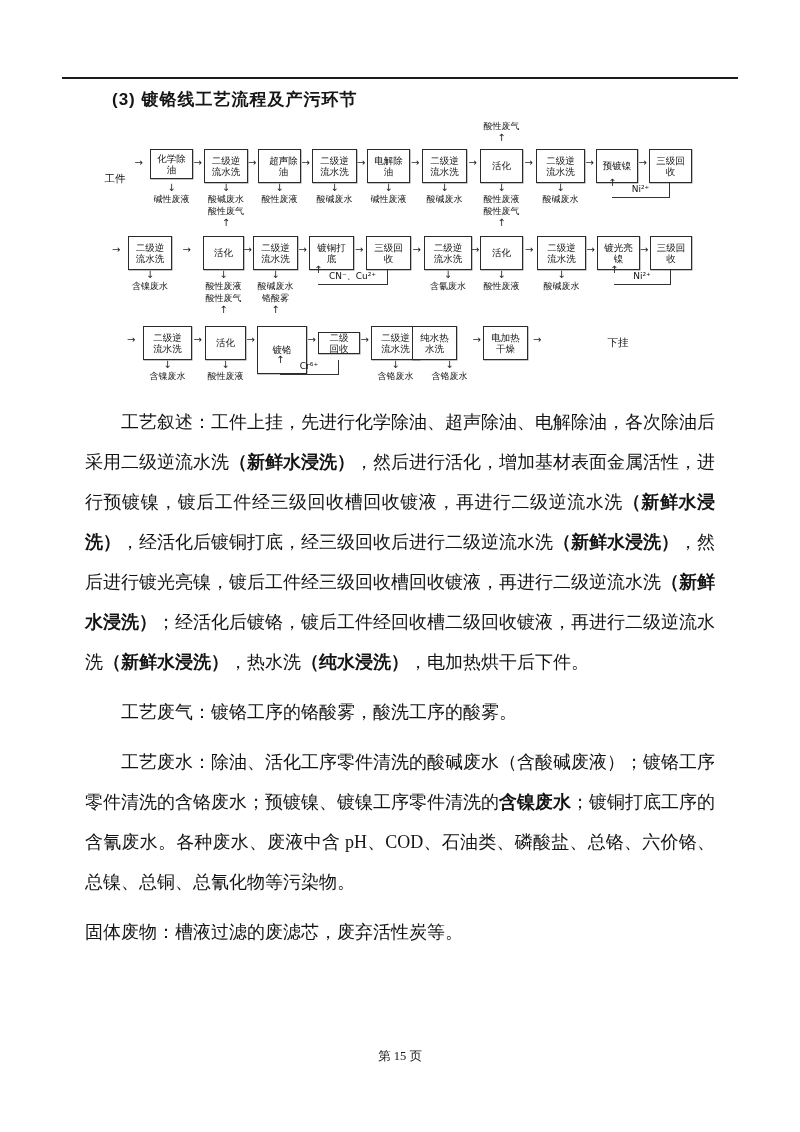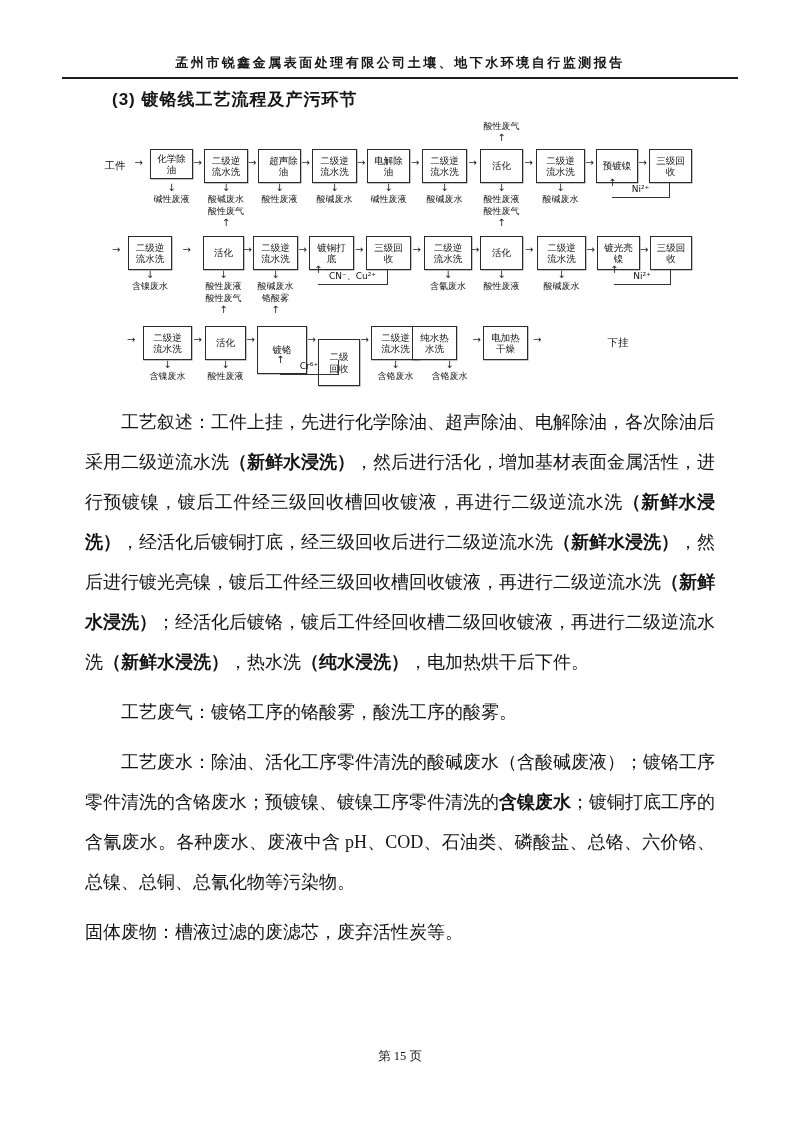--- a/index.html
+++ b/index.html
@@ -53,25 +53,24 @@
   .body-text p.indent{ text-indent:2em; }
   .body-text b{ font-weight:bold; }
   .footer{
     position:absolute; top:1048px; left:0; right:0; text-align:center; font-size:12.5px;
   }
 </style>
 </head>
 <body>
 
 <div class="page">
-  <div class="header-title">孟州市锐鑫金属表面处理有限公司土壤、地下水环境自行监测报告</div>
   <div class="header-rule"></div>
   <h2 class="section-heading">(3) 镀铬线工艺流程及产污环节</h2>
   <div id="flowchart" class="flowchart">
-      <div class="fc-text" style="left: 101px; top: 149px; width: 28px; height: 34px;">工件</div>
+      <div class="fc-text" style="left: 101px; top: 162px; width: 28px; height: 34px;">工件</div>
       <span class="fc-arrow" style="left: 134.5px; top: 158px;">→</span>
       <div class="fc-box" style="left: 150px; top: 149px; width: 43px; height: 30px;">化学除
 油</div>
       <span class="fc-arrow" style="left: 193.5px; top: 158px;">→</span>
       <div class="fc-under" style="left: 133.5px; top: 182px;">
         <span class="a">↓</span>
         <span>碱性废液</span>
       </div>
       <div class="fc-box" style="left: 204px; top: 149px; width: 44px; height: 34px;">二级逆
 流水洗</div>
@@ -210,21 +209,21 @@
         <span>含镍废水</span>
       </div>
       <div class="fc-box" style="left: 205px; top: 326px; width: 41px; height: 34px;">活化</div>
       <span class="fc-arrow" style="left: 246.5px; top: 335px;">→</span>
       <div class="fc-under" style="left: 187.5px; top: 359px;">
         <span class="a">↓</span>
         <span>酸性废液</span>
       </div>
       <div class="fc-box" style="left: 257px; top: 326px; width: 50px; height: 48px;">镀铬</div>
       <span class="fc-arrow" style="left: 307.5px; top: 335px;">→</span>
-      <div class="fc-box" style="left: 318px; top: 339px; width: 42px; height: 47px;">二级
+      <div class="fc-box" style="left: 318px; top: 332px; width: 42px; height: 22px;">二级
 回收</div>
       <span class="fc-arrow" style="left: 360.5px; top: 335px;">→</span>
       <div class="fc-box" style="left: 371px; top: 326px; width: 49px; height: 34px;">二级逆
 流水洗</div>
       <span class="fc-arrow" style="left: 418.5px; top: 335px;">→</span>
       <div class="fc-under" style="left: 357.5px; top: 359px;">
         <span class="a">↓</span>
         <span>含铬废水</span>
       </div>
       <div class="fc-box" style="left: 412px; top: 326px; width: 45px; height: 34px;">纯水热

